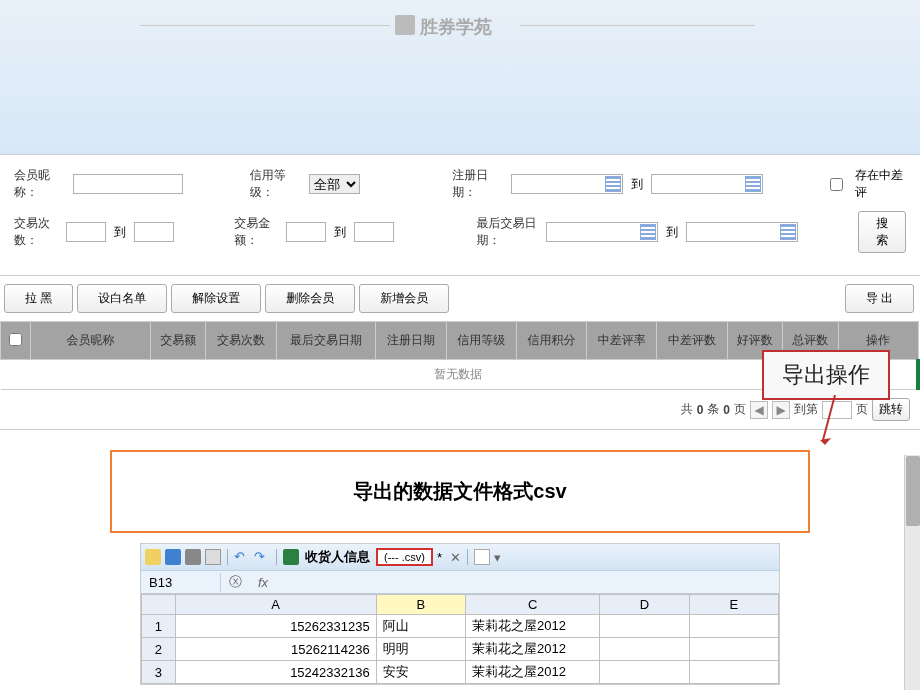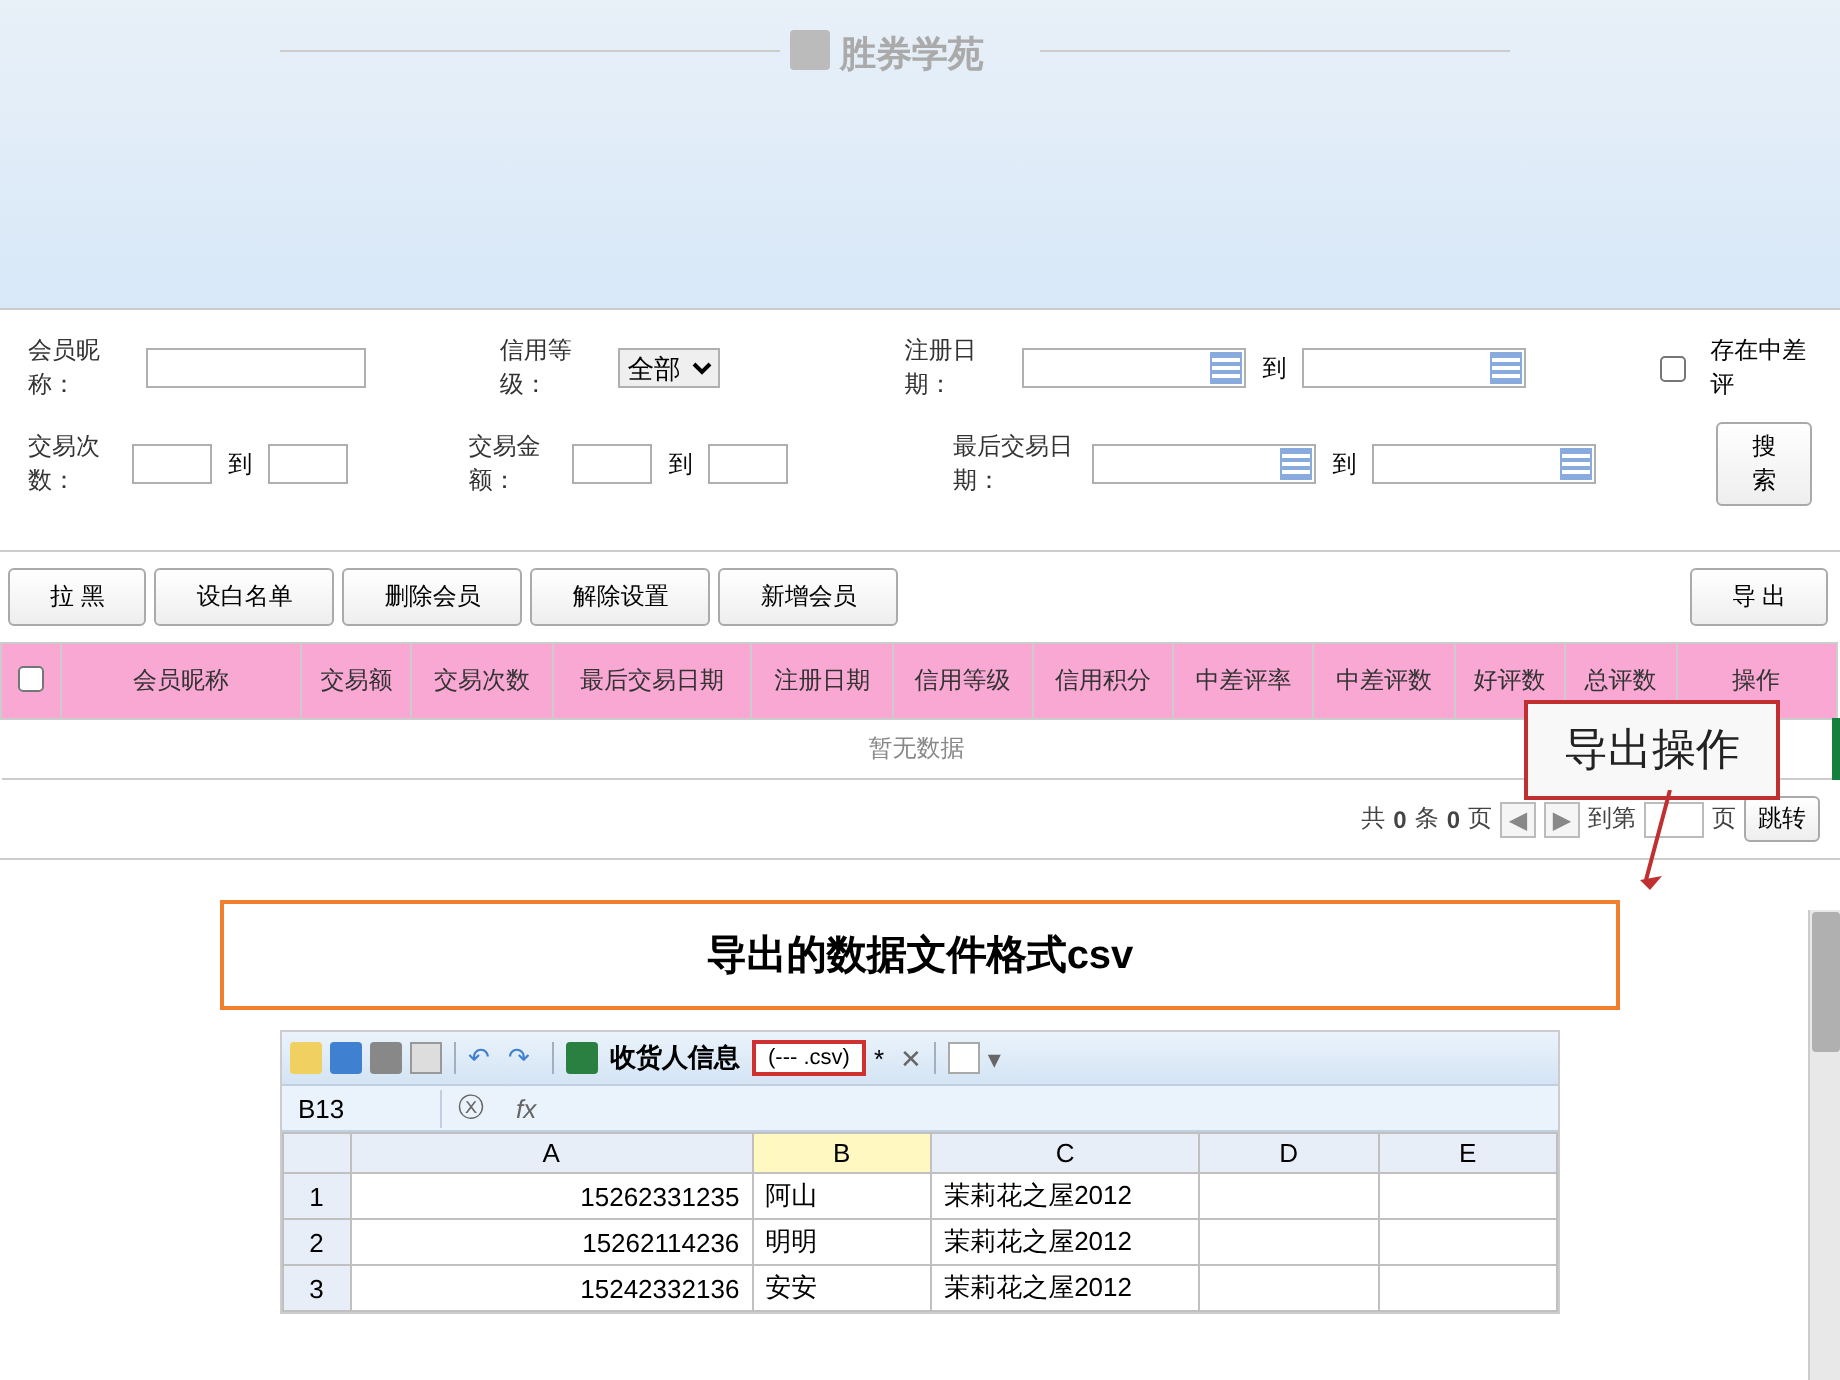--- a/index.html
+++ b/index.html
@@ -169,21 +169,21 @@
     }
     table.data-table {
       width: 100%;
       border-collapse: collapse;
       border-top: 1px solid #bbb;
     }
     .data-table th {
       border: 1px solid #ccc;
       padding: 10px 4px;
       font-weight: normal;
-      background: #f9a8d4;
+      background: #a3a3a3;
       font-size: 12px;
       color: #333;
     }
     .data-table td {
       border-right: 4px solid #15803d;
       padding: 6px;
       text-align: center;
       color: #888;
     }
     .no-data-row td { border-bottom: 1px solid #ccc; }
@@ -203,21 +203,21 @@
       display: inline-flex;
       align-items: center;
       justify-content: center;
       background: #f5f5f5;
       color: #888;
     }
     .page-input { width: 30px; height: 18px; border: 1px solid #bbb; text-align: center; }
     .csv-box {
       border: 2px solid #f08030;
       margin: 20px 110px 10px;
-      padding: 12px 0;
+      padding: 26px 0;
       text-align: center;
       font-size: 20px;
       font-weight: bold;
       background: #fff;
     }
     .excel {
       margin: 0 140px;
       border: 1px solid #ccc;
       font-size: 13px;
     }
@@ -343,22 +343,22 @@
       <span>到</span>
       <span class="date-wrap"><input class="filter-input date-input" style=""><span class="date-icon"></span></span>
       <span class="spacer-60"></span>
       <button class="btn">搜索</button>
     </div>
   </div>
 
   <div class="action-row">
     <button class="action-btn">拉 黑</button>
     <button class="action-btn">设白名单</button>
+    <button class="action-btn">解除设置</button>
     <button class="action-btn">删除会员</button>
-    <button class="action-btn">解除设置</button>
     <button class="action-btn">新增会员</button>
     <button class="action-btn export-btn">导 出</button>
   </div>
 
   <table class="data-table">
     <tbody>
         <tr>
       <th style="width:30px"><input type="checkbox" style=""></th>
       <th style="width:120px">会员昵称</th>
       <th>交易额</th>

